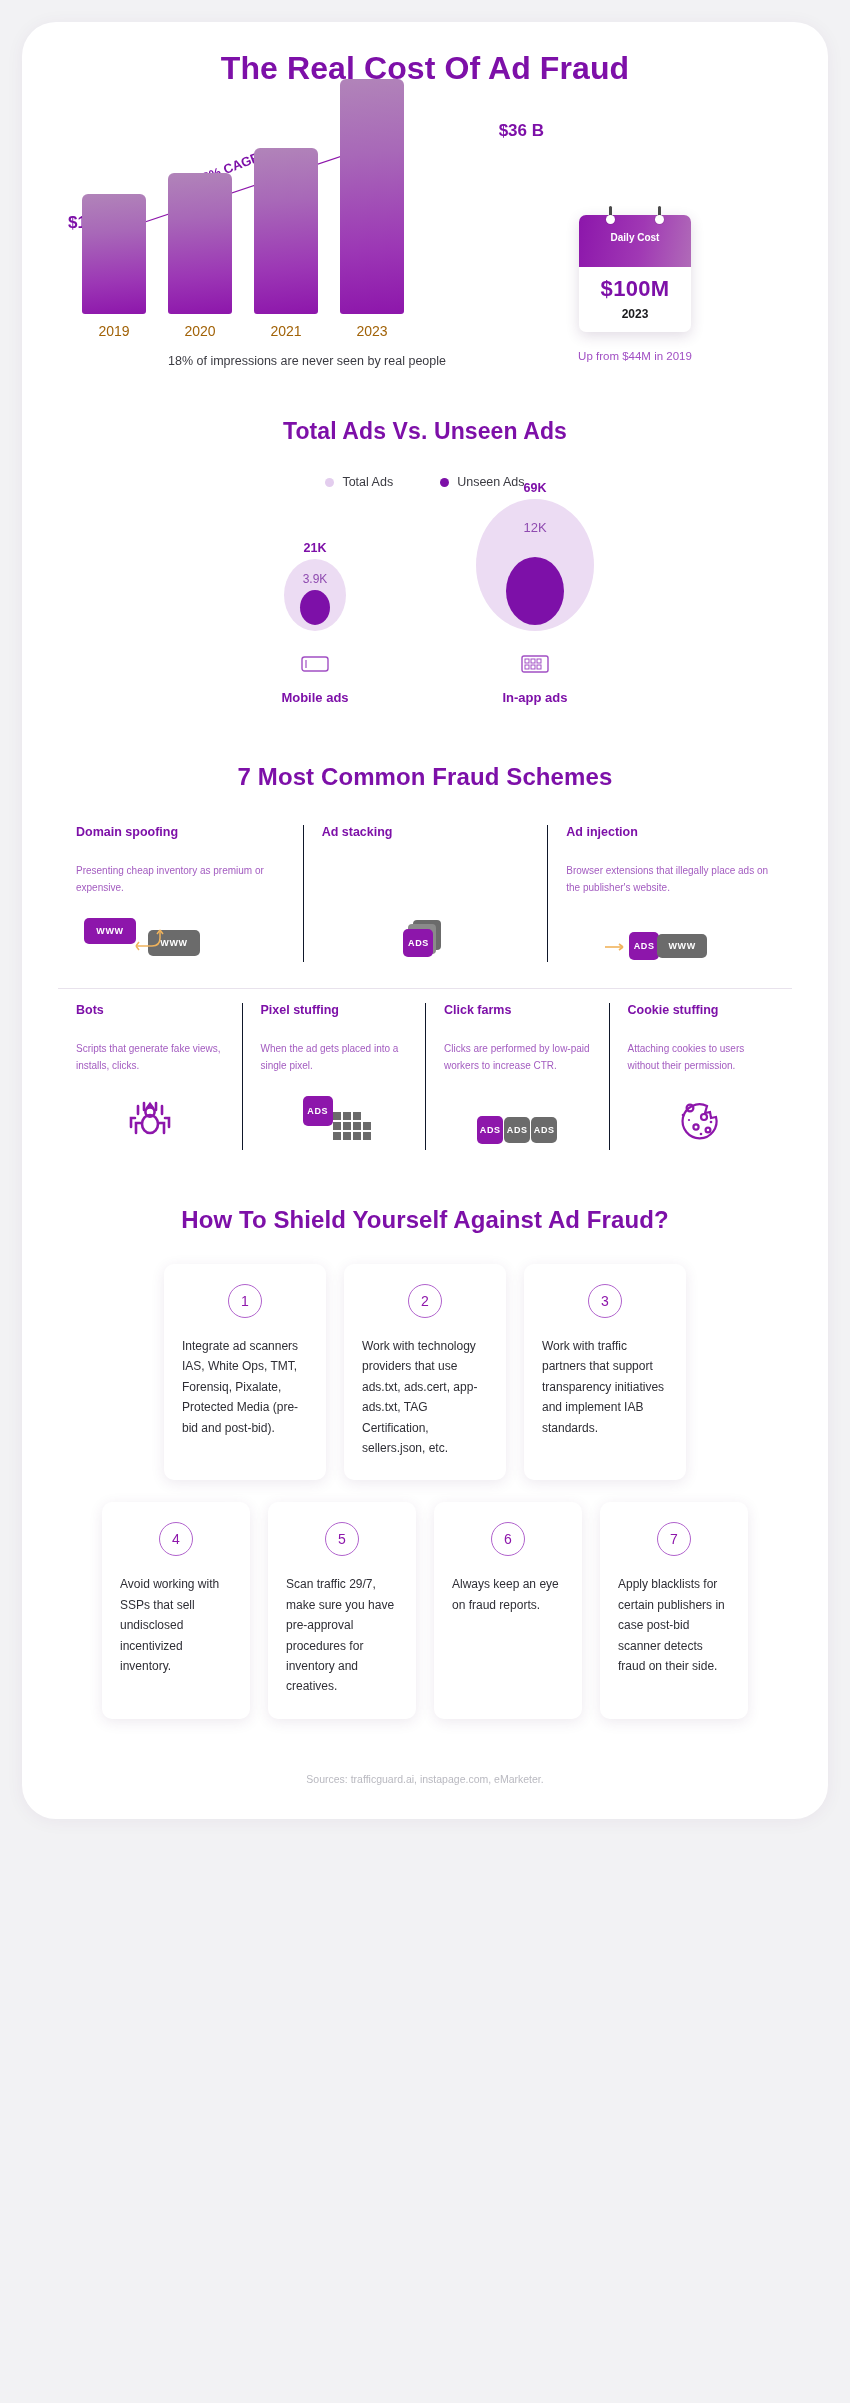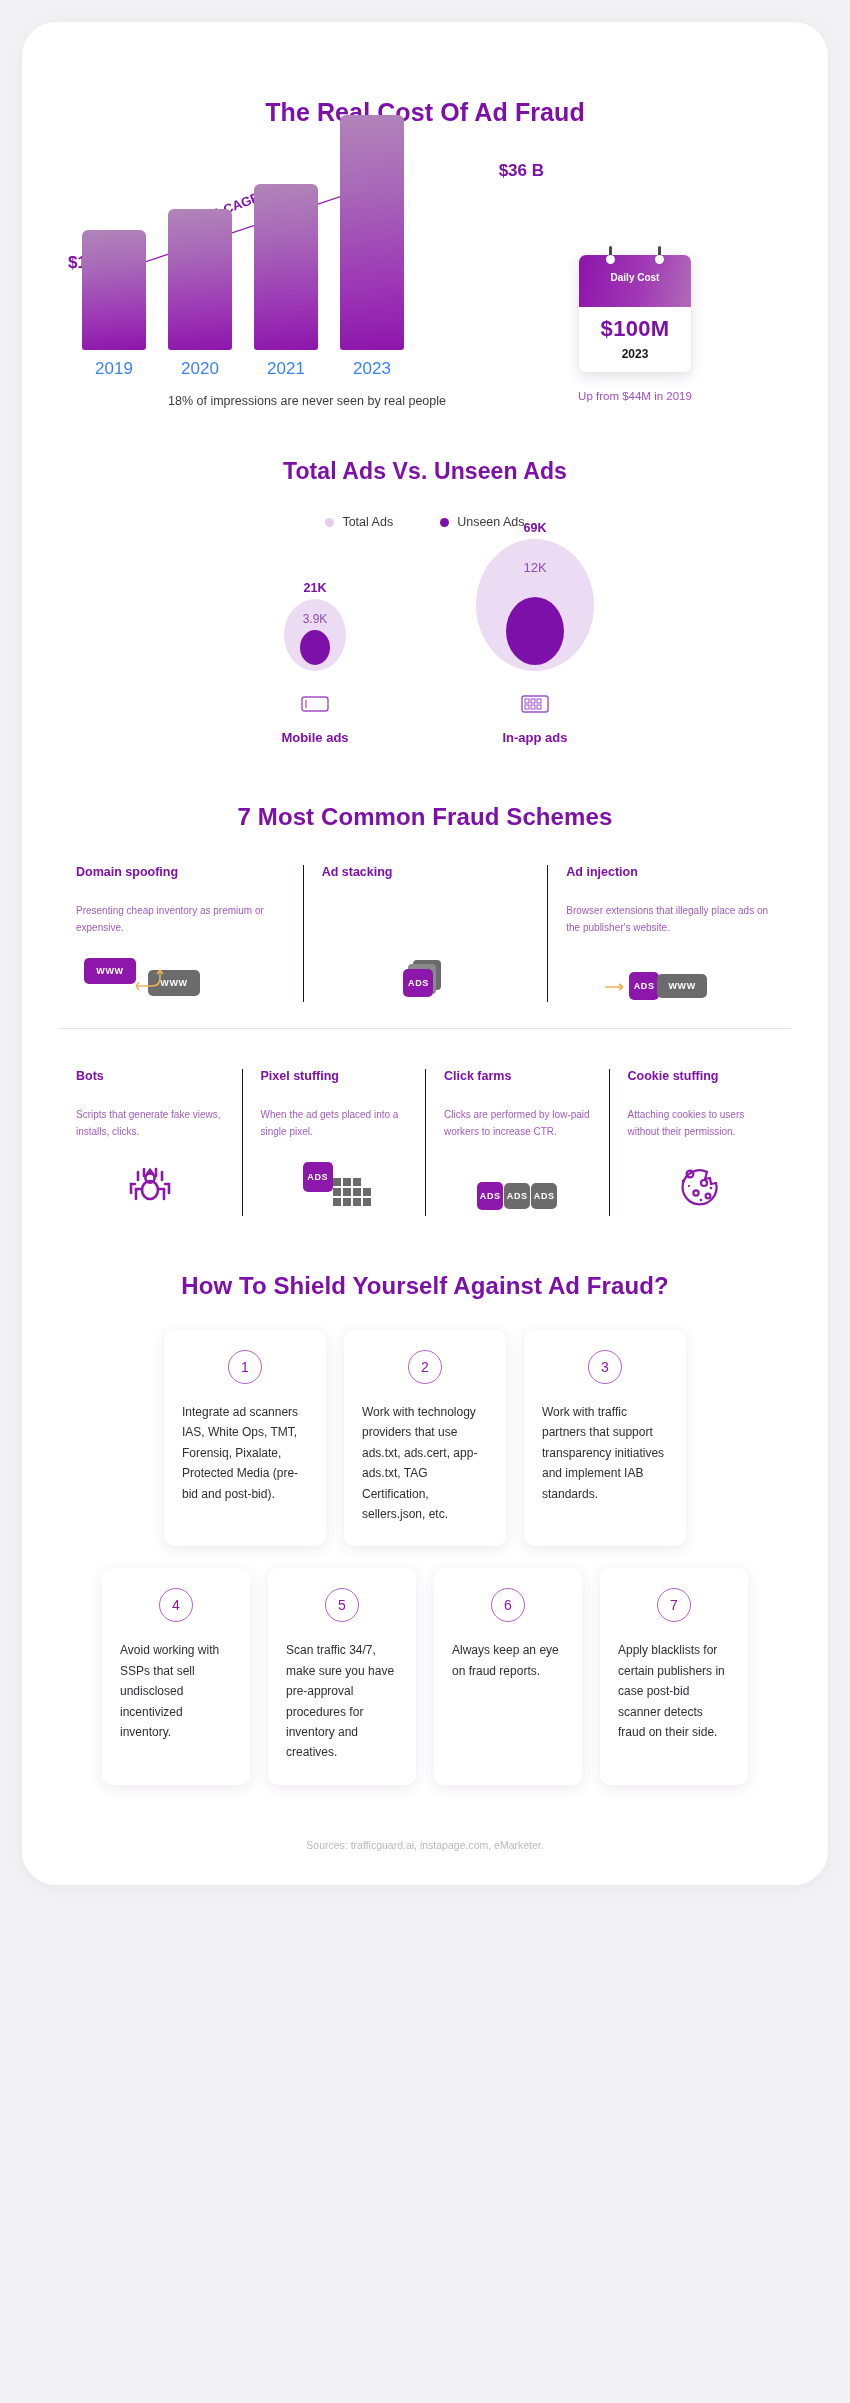--- a/index.html
+++ b/index.html
@@ -23,21 +23,21 @@
     overflow: hidden;
   }
 
   
   .section-title {
     text-align: center;
     color: #7d10a8;
     font-weight: bold;
     letter-spacing: .1px;
   }
-  .h1 { font-size: 25px; padding-top: 76px; }
+  .h1 { font-size: 32px; padding-top: 28px; }
   .h2 { font-size: 23px; padding-top: 6px; }
   .h3 { font-size: 24px; }
 
   
   .sec1 { position: relative; padding: 0 40px; }
   .chart-row { display: flex; align-items: flex-end; margin-top: 42px; }
   .bars-wrap { position: relative; width: 460px; padding-left: 20px;}
   .bars {
     position: relative;
     height: 210px;
@@ -46,22 +46,22 @@
     gap: 22px;
   }
   .bar-col { width: 64px; display: flex; flex-direction: column; align-items: center; }
   .bar {
     width: 64px;
     border-radius: 6px 6px 3px 3px;
     background: linear-gradient(175deg,#b184b9 0%, #a868b8 32%, #9c37b5 72%, #8d16ab 100%);
   }
   .bar-year {
     margin-top: 9px;
-    font-size: 17px;
-    color: #3b82f6;
+    font-size: 14px;
+    color: #a16207;
     font-weight: 500;
   }
   .val-left {
     position: absolute;
     left: 6px;
     top: 84px;
     font-size: 17px;
     font-weight: bold;
     color: #7d10a8;
   }
@@ -437,21 +437,21 @@
               <line x1="0" y1="6" x2="18" y2="6" stroke="#f0b35c" stroke-width="1.6"></line>
               <path d="M18,6 l-4,-3 M18,6 l-4,3" stroke="#f0b35c" stroke-width="1.6" fill="none"></path>
             </svg>
             <span class="chip purple" style="position:absolute;left:24px;top:0;width:30px;height:28px;">ADS</span>
             <span class="chip gray" style="position:absolute;left:52px;top:2px;width:50px;height:24px;">WWW</span>
           </div>
         </div>
       </div>
     </div>
 
-    <div class="scheme-row row2" style="border-top:1px solid #e8e2ec; margin-top:26px; padding-top:40px;">
+    <div class="scheme-row row2" style="border-top:1px solid #e8e2ec; margin-top:26px; padding-top:14px;">
       <div class="scheme" style="width:25%">
         <div class="sc-title">Bots</div>
         <div class="sc-desc">Scripts that generate fake views, installs, clicks.</div>
         <div class="sc-icon" style="justify-content:center;">
           <svg width="50" height="50" viewBox="0 0 50 50">
             <g fill="none" stroke="#8d16ab" stroke-width="2.6" stroke-linecap="round">
               <path d="M13,12 v8 M19,9 v7 M31,9 v7 M37,12 v8"></path>
               <path d="M10,24 h-4 v9 M16,29 h-5 v10 M40,24 h4 v9 M34,29 h5 v10"></path>
               <circle cx="25" cy="18" r="4.6"></circle>
               <ellipse cx="25" cy="30" rx="8" ry="9"></ellipse>
@@ -539,21 +539,21 @@
       </div>
     </div>
 
     <div class="tip-row" style="margin-top:22px;">
       <div class="tip">
         <div class="tip-num">4</div>
         <div class="tip-text">Avoid working with SSPs that sell undisclosed incentivized inventory.</div>
       </div>
       <div class="tip">
         <div class="tip-num">5</div>
-        <div class="tip-text">Scan traffic 34/7, make sure you have pre-approval procedures for inventory and creatives.</div>
+        <div class="tip-text">Scan traffic 29/7, make sure you have pre-approval procedures for inventory and creatives.</div>
       </div>
       <div class="tip">
         <div class="tip-num">6</div>
         <div class="tip-text">Always keep an eye on fraud reports.</div>
       </div>
       <div class="tip">
         <div class="tip-num">7</div>
         <div class="tip-text">Apply blacklists for certain publishers in case post-bid scanner detects fraud on their side.</div>
       </div>
     </div>

